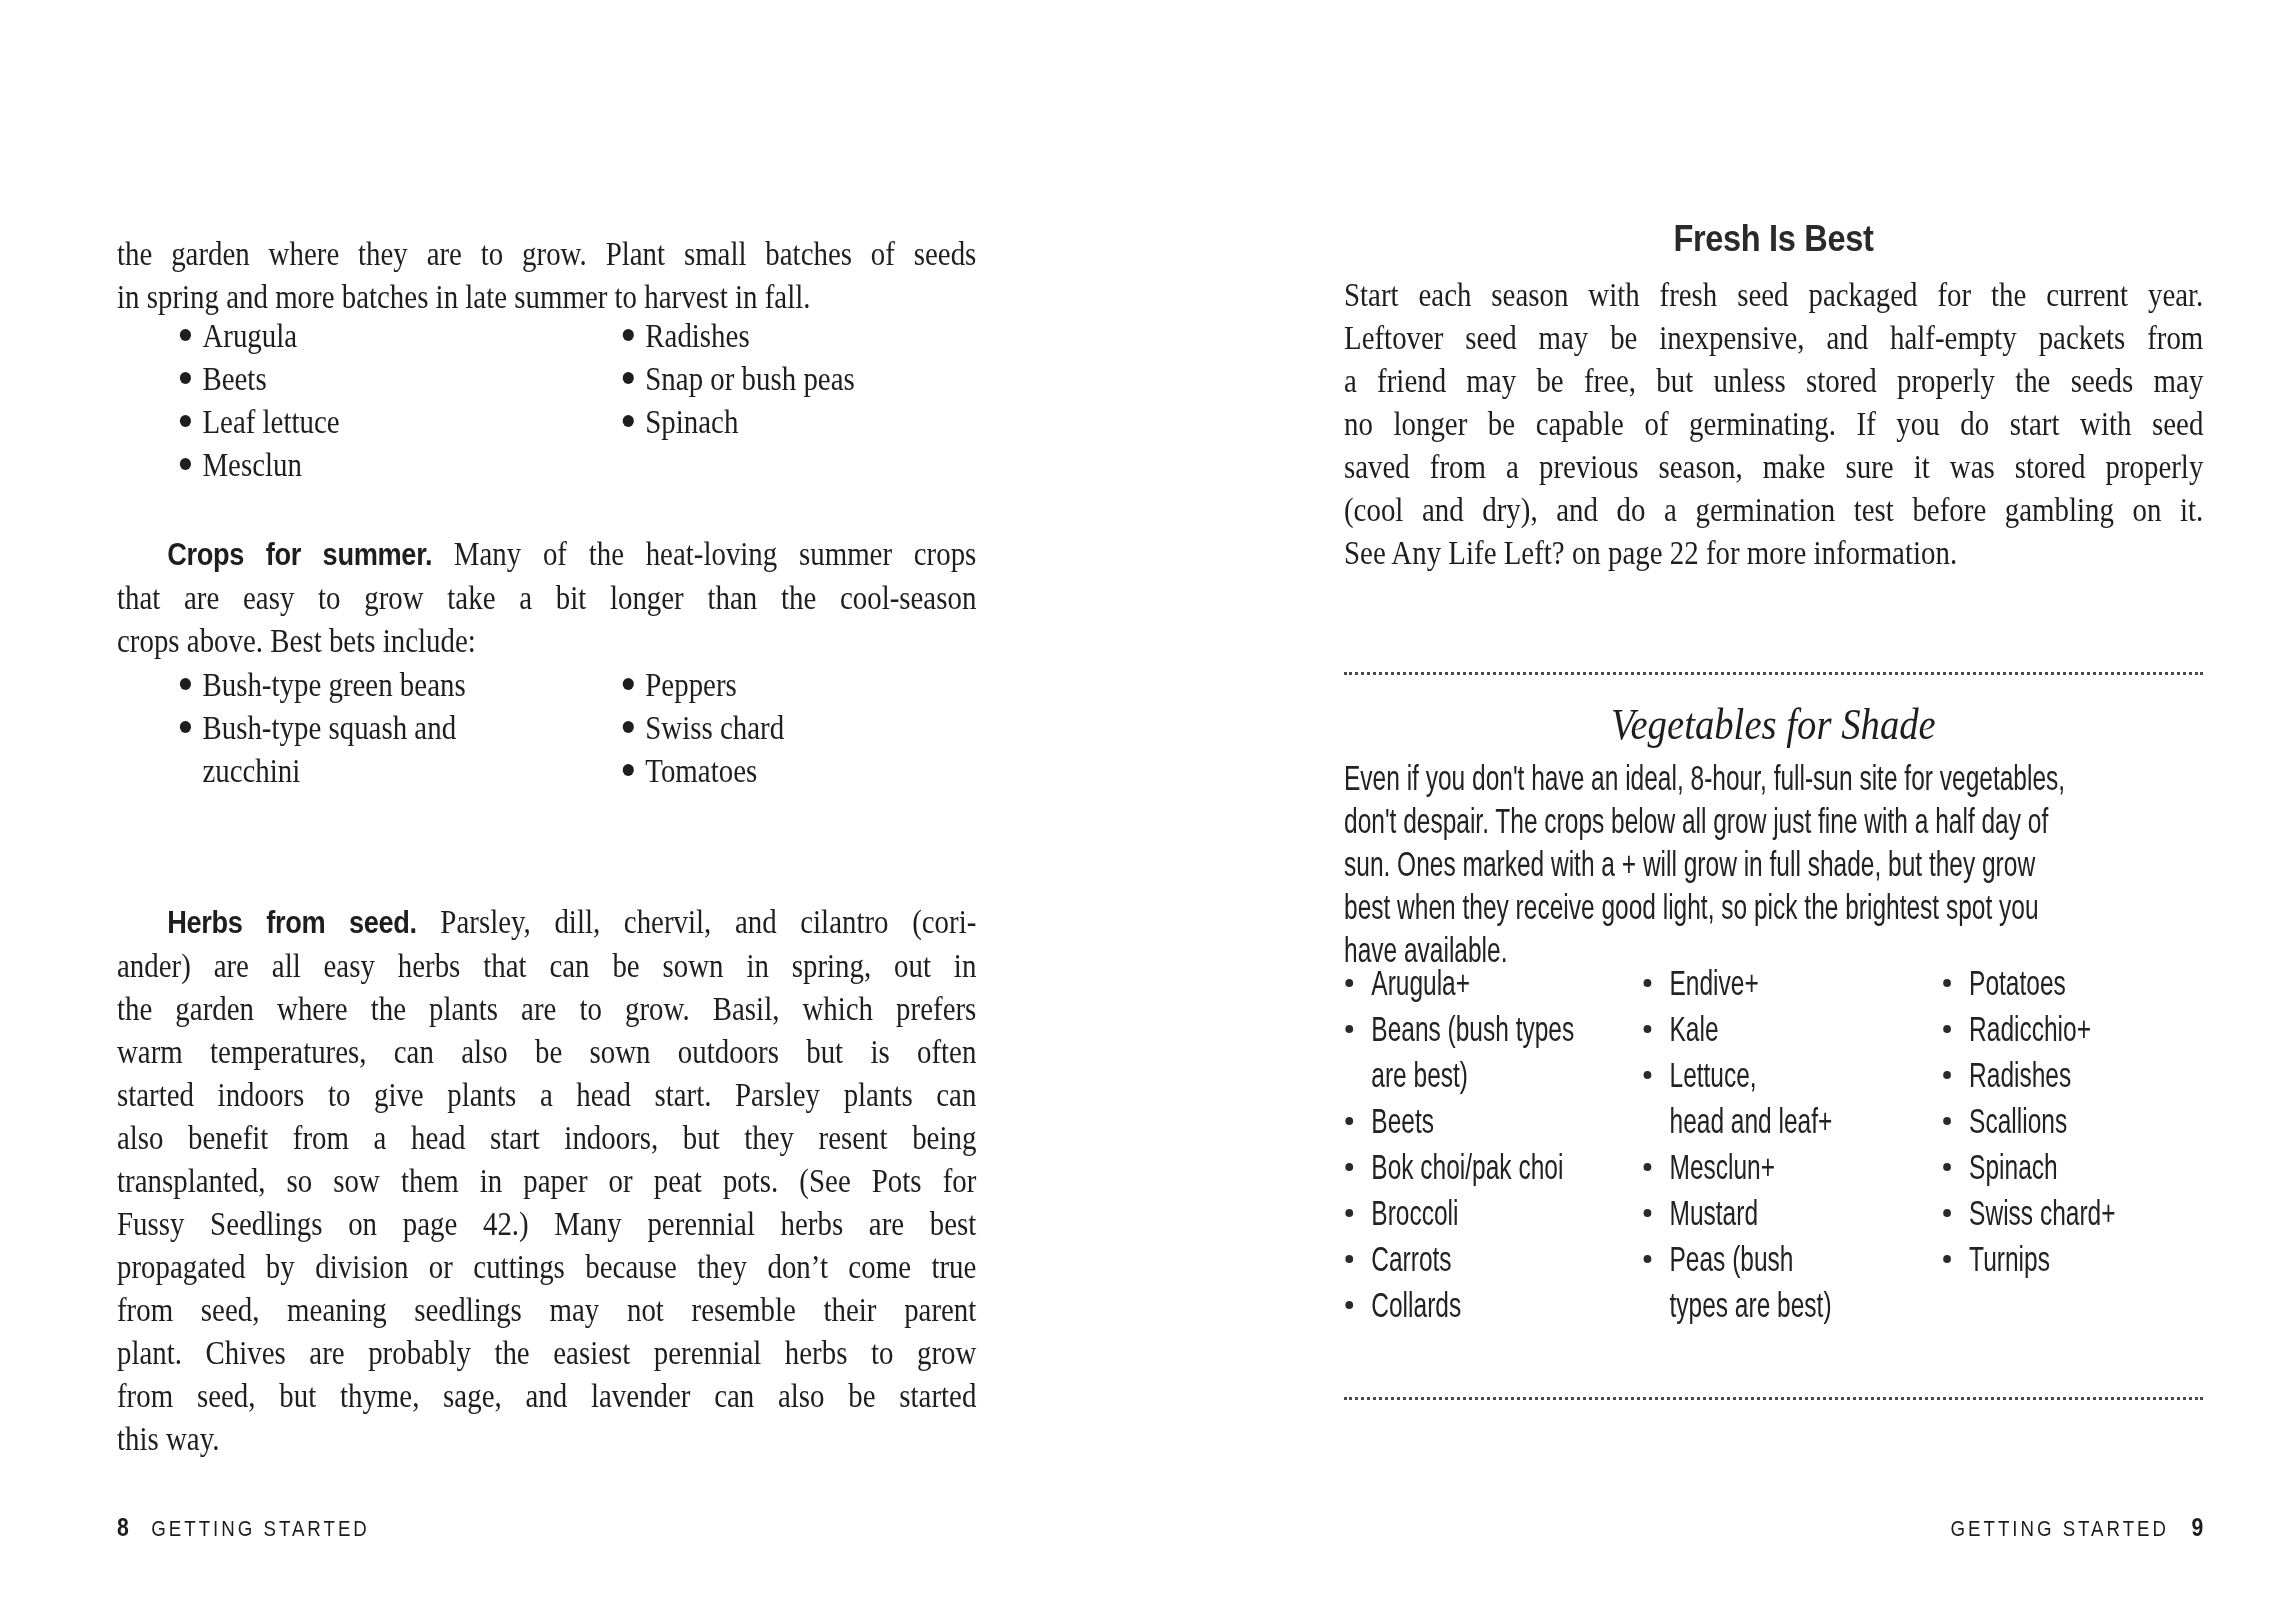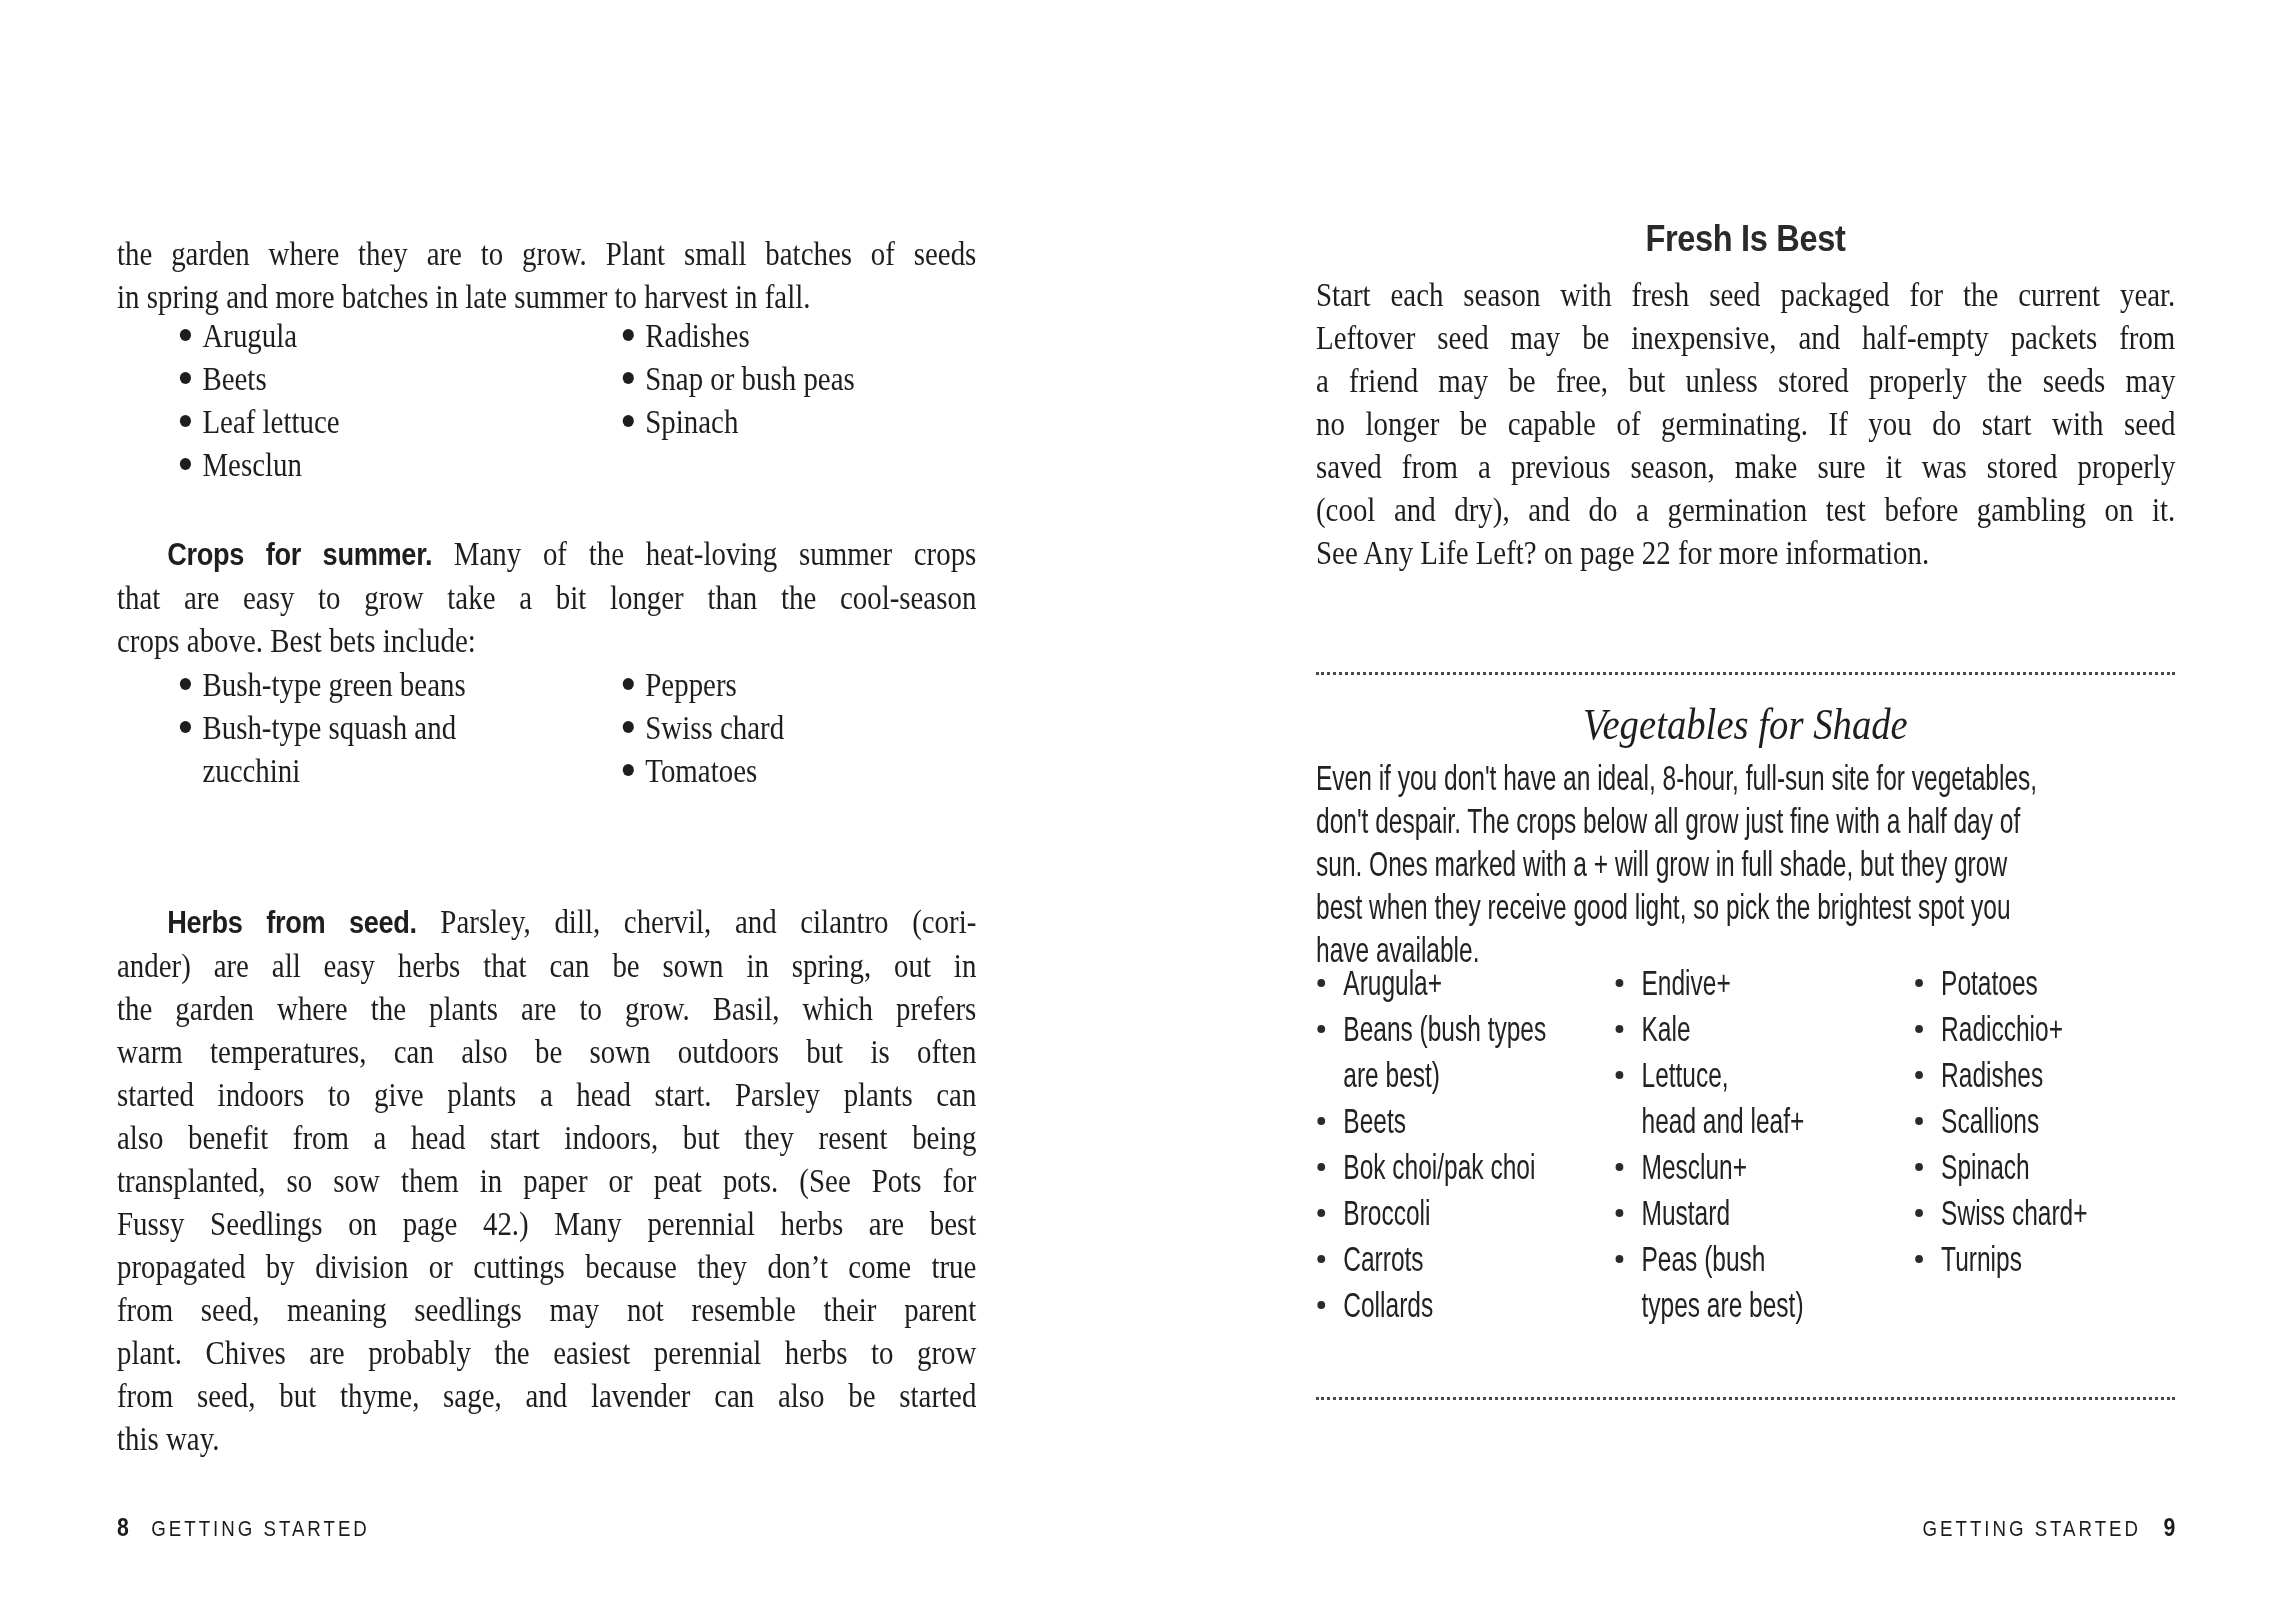--- a/index.html
+++ b/index.html
@@ -1,20 +1,20 @@
 <!DOCTYPE html>
 <html style="font-size:14px"><head>
 <meta charset="utf-8">
 <style>
   html,body{margin:0;padding:0;background:#e9e9e9;}
   .spread{position:relative;width:2295px;height:1607px;background:#ffffff;overflow:hidden;
           color:#1e1e1e;-webkit-font-smoothing:antialiased;}
   .col{position:absolute;top:0;height:1435px;margin-top:44px;}
   .col-left{left:117px;width:859px;}
-  .col-right{left:1316px;width:859px;}
+  .col-right{left:1344px;width:859px;}
   .block{position:absolute;left:0;transform-origin:0 0;}
 
   
   .serif{width:1011px;transform:scaleX(0.85);
          font-family:"Liberation Serif",serif;font-size:34px;line-height:43px;
          text-align:justify;color:#1e1e1e;}
   .jline{text-align-last:justify;}
   .jline.last{text-align-last:left;}
   .indent{text-indent:59px;}
   .lead{font-family:"Liberation Sans",sans-serif;font-weight:bold;font-size:32px;

